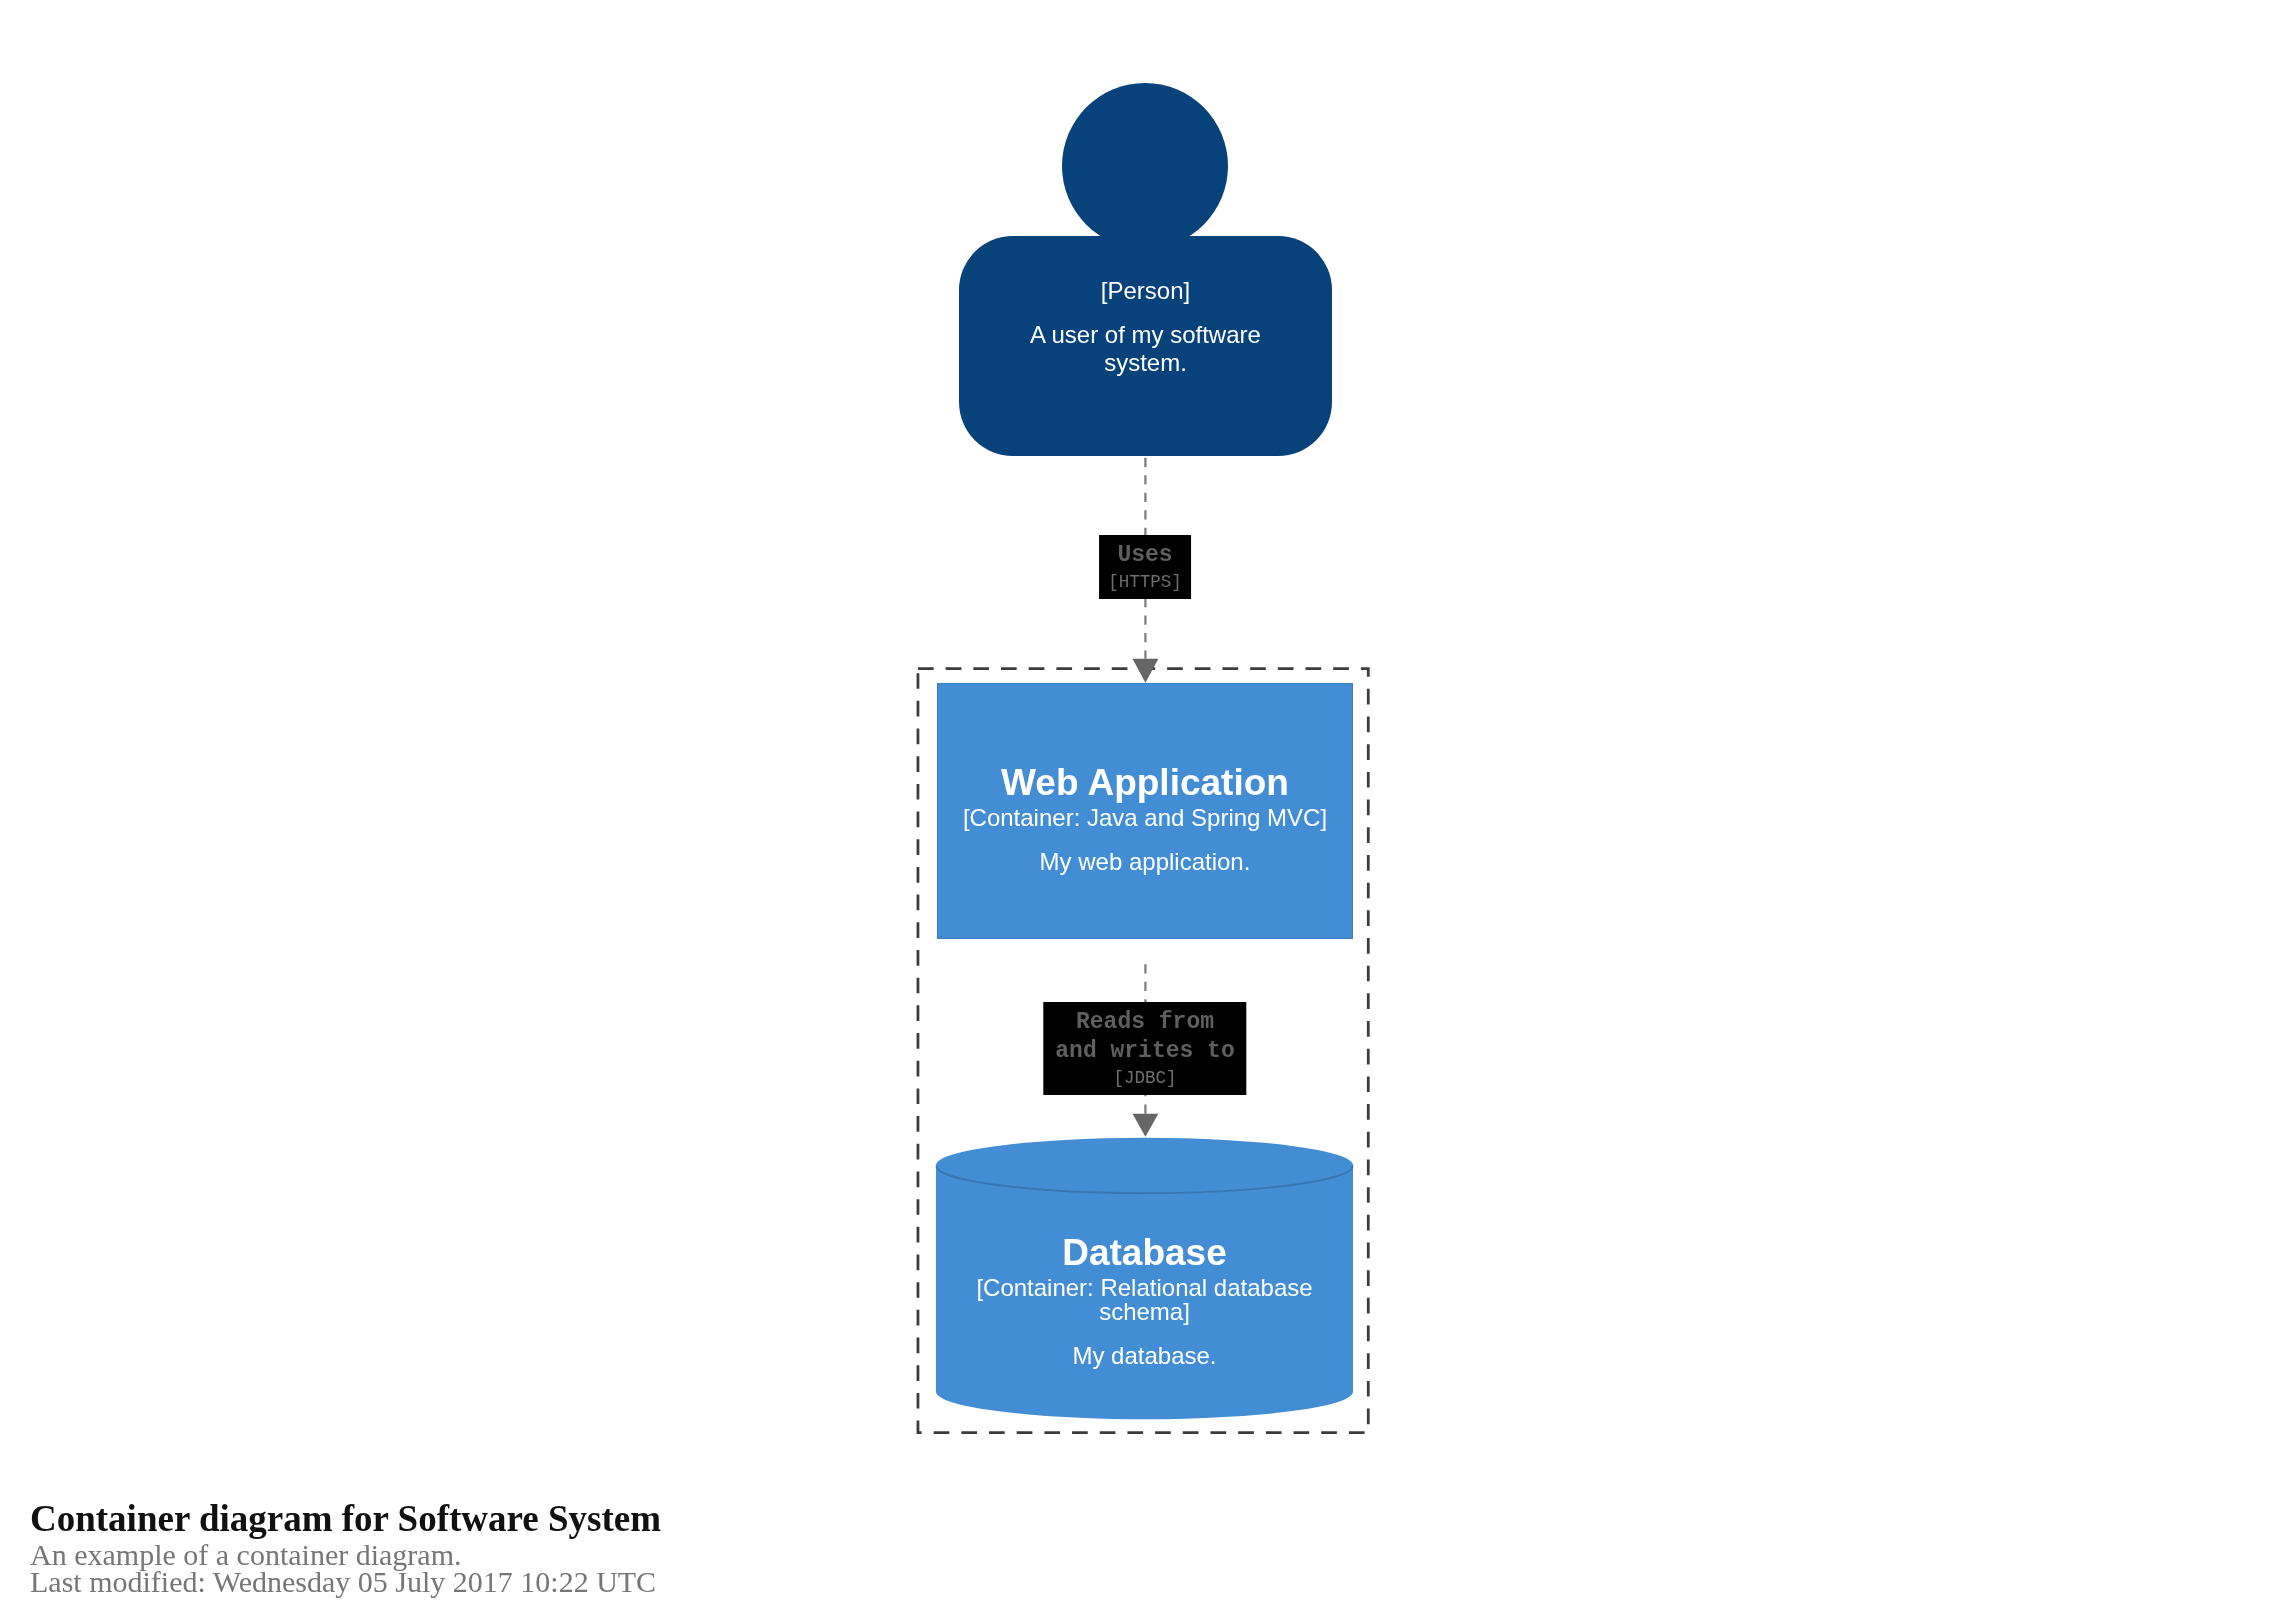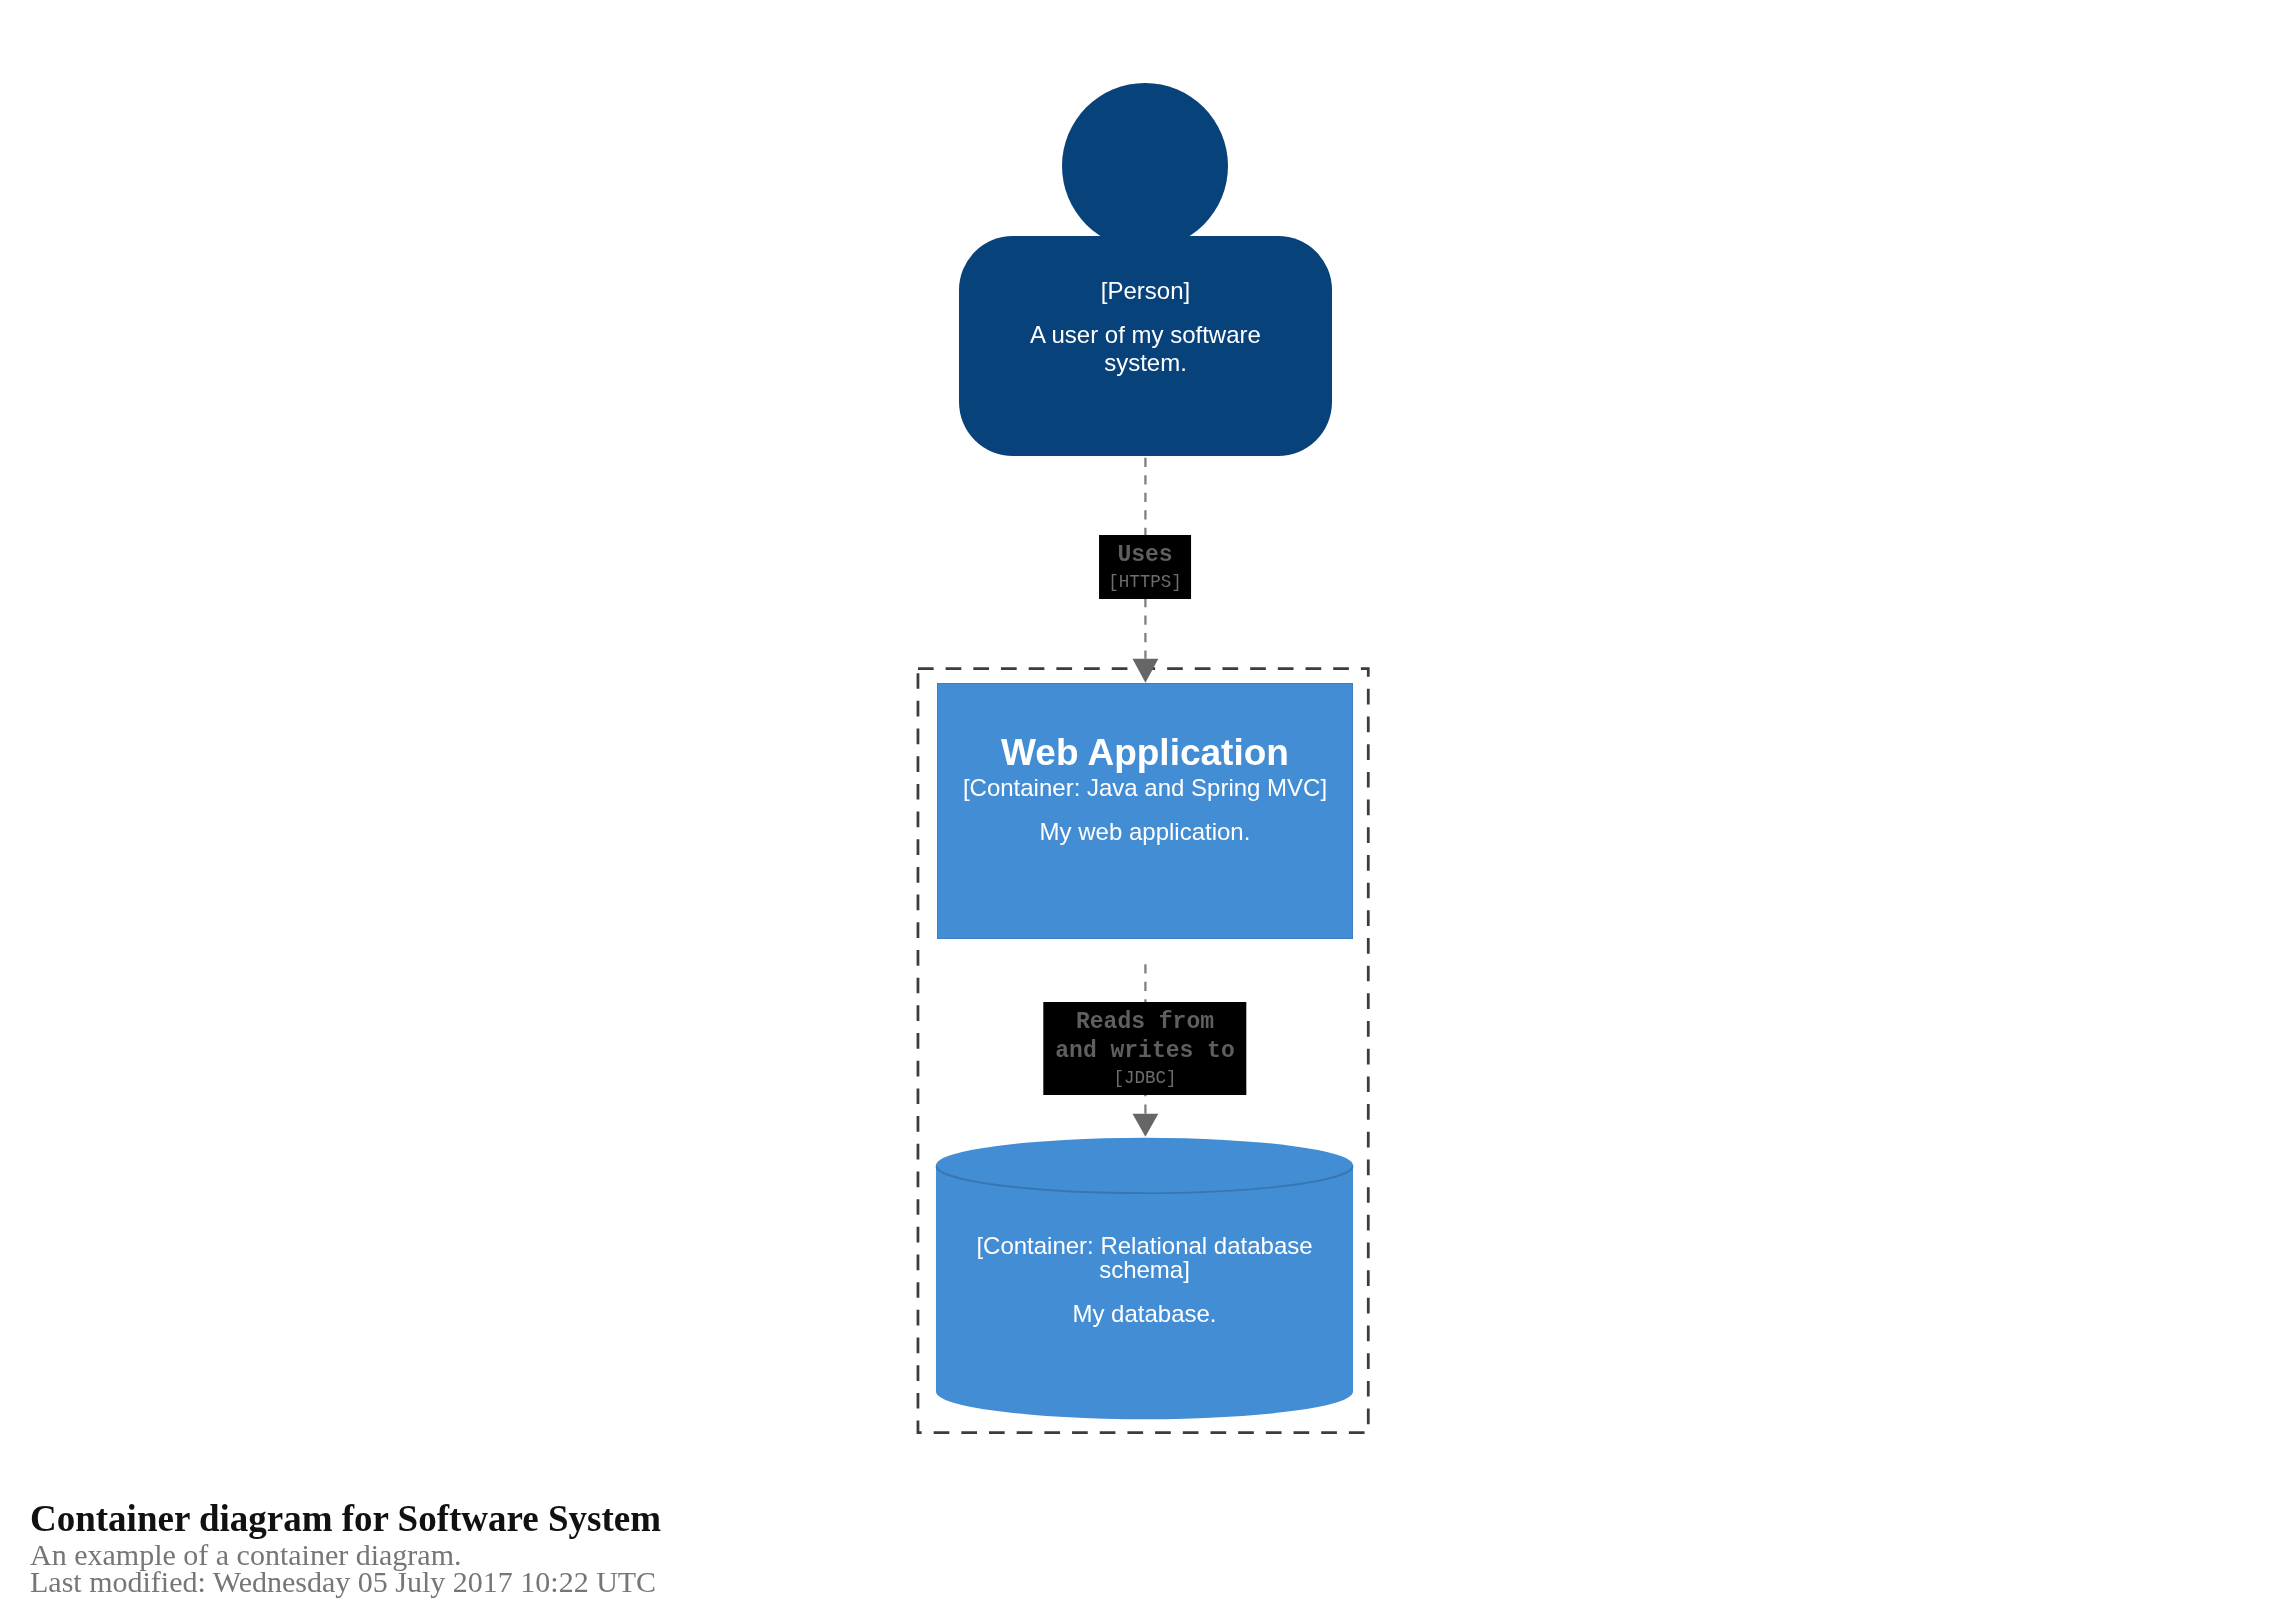--- a/index.html
+++ b/index.html
@@ -73,21 +73,21 @@
   .webapp-box {
     position: absolute;
     left: 937px;
     top: 683px;
     width: 416px;
     height: 256px;
     background: #438dd5;
     border: 0.9px solid #3a7fc4;
     z-index: 4;
     box-sizing: border-box;
-    padding-top: 48px;
+    padding-top: 78px;
   }
   .database-overlay {
     position: absolute;
     left: 936px;
     top: 1138px;
     width: 417px;
     height: 281px;
     z-index: 4;
     box-sizing: border-box;
     padding-top: 94px;
@@ -178,20 +178,21 @@
     <div class="node-meta">[Container: Java and Spring MVC]</div>
     <div class="node-desc">My web application.</div>
   </div>
 
   <div class="rel-label rel-label-reads">
     <div class="rel-name">Reads from and writes to</div>
     <div class="rel-tech">[JDBC]</div>
   </div>
 
   <div class="database-overlay node-text">
+    <div class="node-title">Database</div>
     <div class="node-meta">[Container: Relational database schema]</div>
     <div class="node-desc">My database.</div>
   </div>
 
   <div class="footer">
     <div class="footer-title">Container diagram for Software System</div>
     <div class="footer-sub">An example of a container diagram.</div>
     <div class="footer-sub">Last modified: Wednesday 05 July 2017 10:22 UTC</div>
   </div>
 

